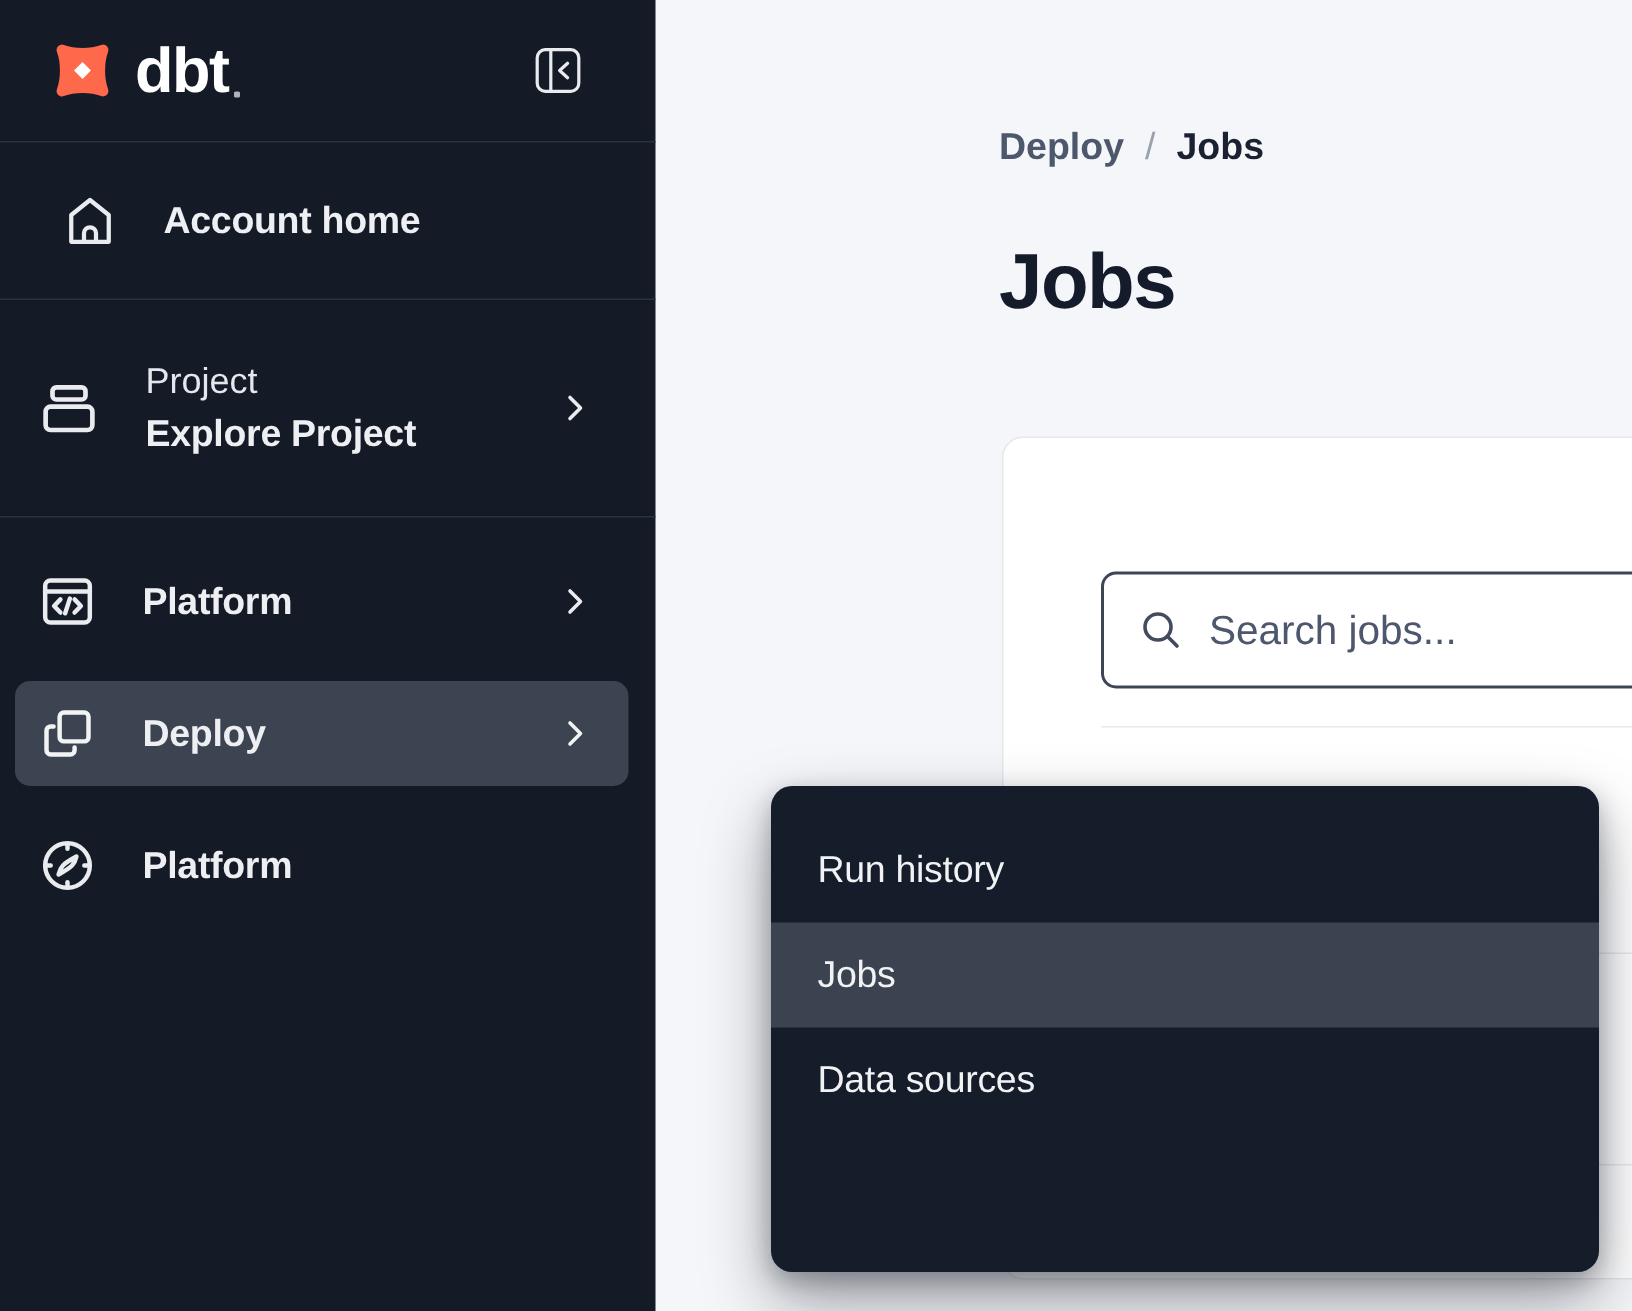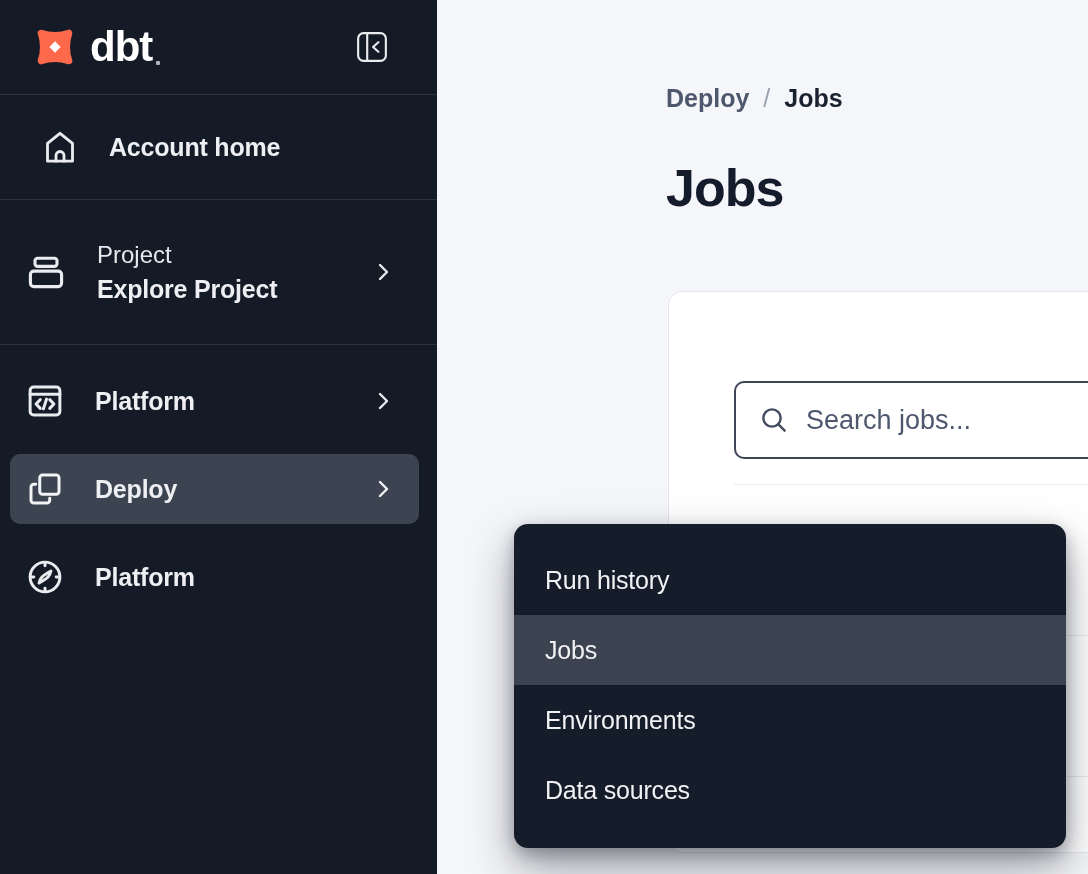--- a/index.html
+++ b/index.html
@@ -241,17 +241,16 @@
       <input class="search-input" type="text" placeholder="Search jobs..." style="">
     </div>
     <div class="card-divider d1"></div>
     <div class="card-divider d2"></div>
     <div class="card-divider d3"></div>
   </section>
 
   <div class="flyout">
     <div class="flyout-item">Run history</div>
     <div class="flyout-item active">Jobs</div>
-    <div class="flyout-item">Environments</div>
     <div class="flyout-item">Data sources</div>
   </div>
 
 </main>
 
 </body></html>

